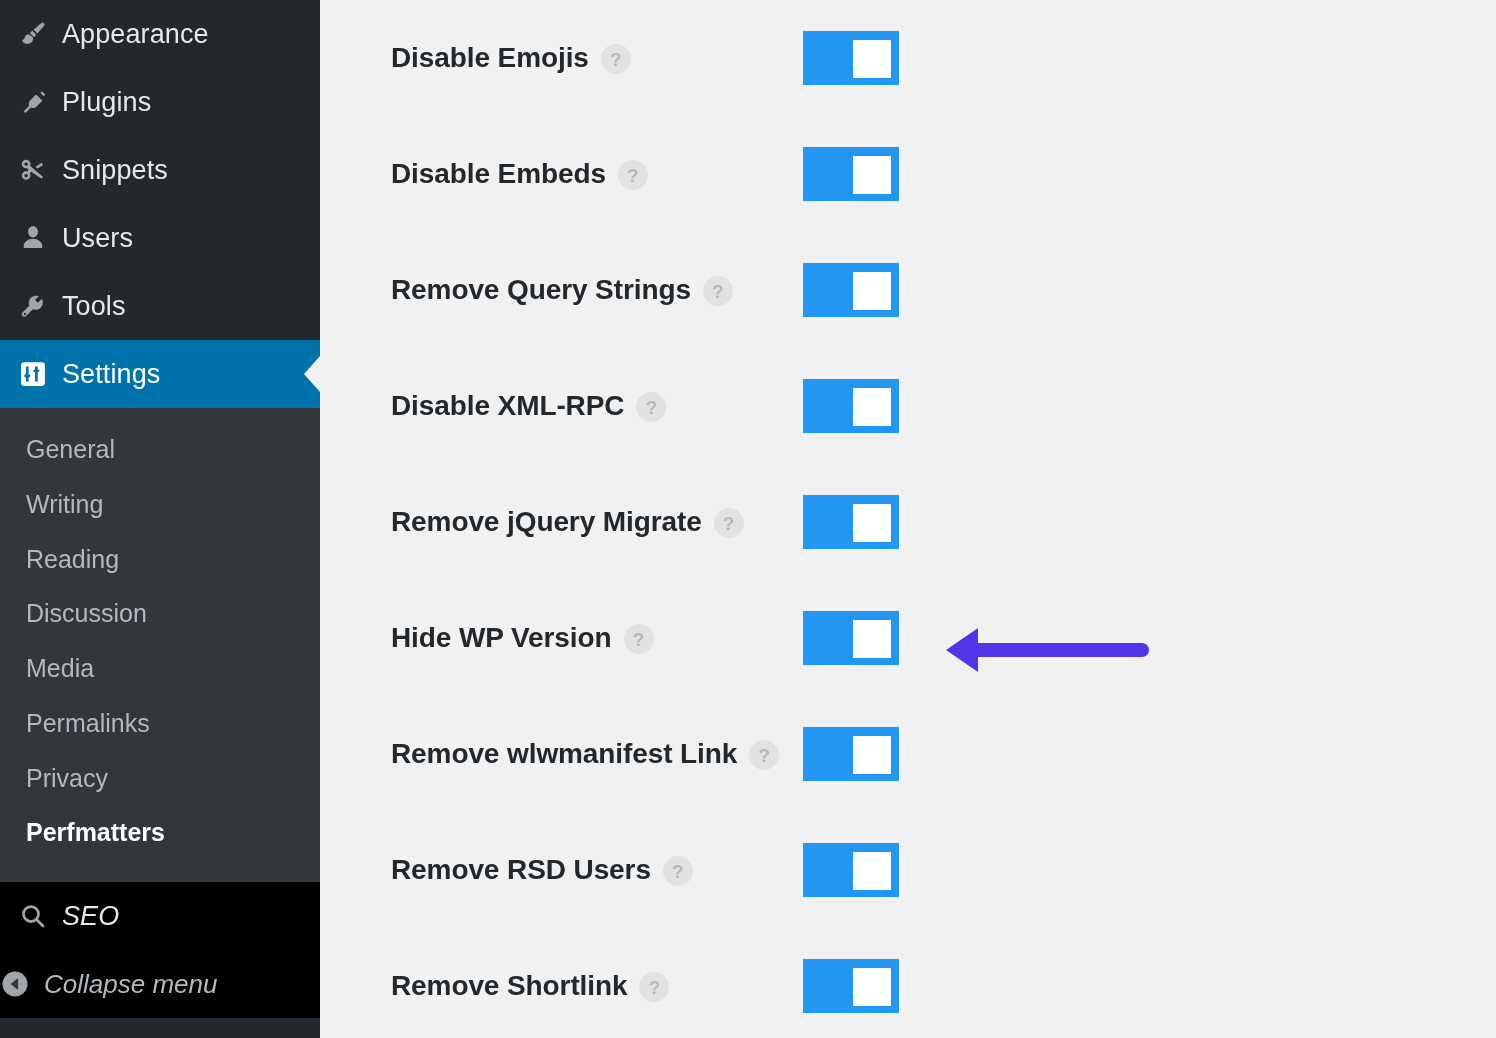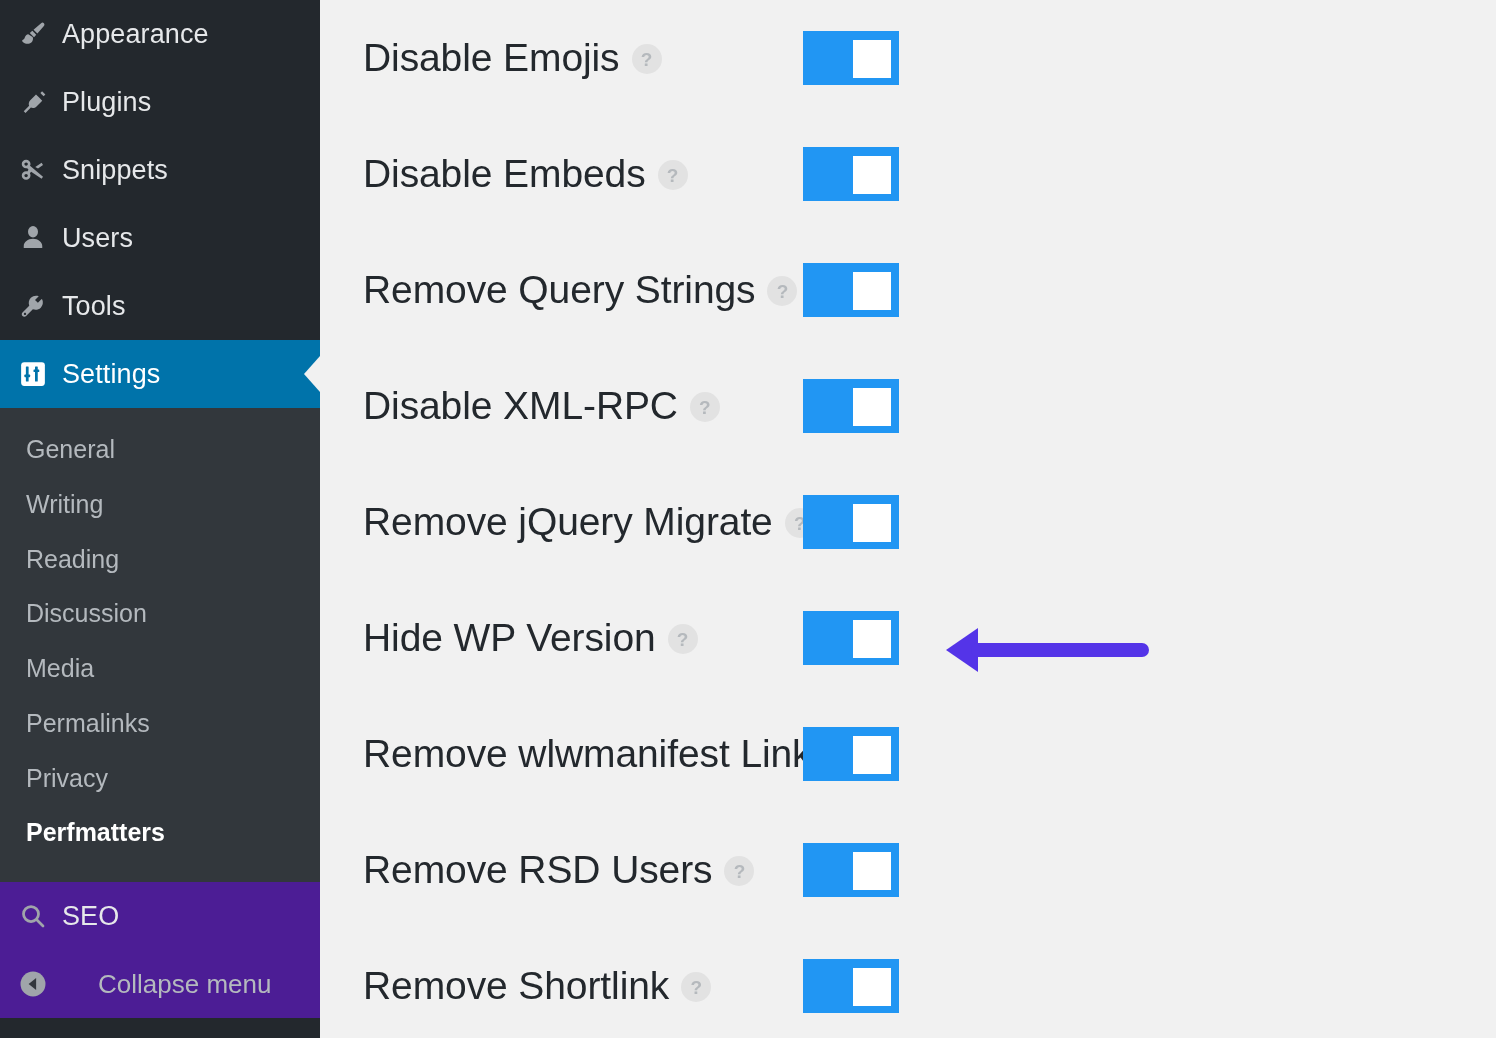--- a/index.html
+++ b/index.html
@@ -84,28 +84,26 @@
     color: #b4b9be;
     padding: 13px 0 13px 26px;
     line-height: 1.15;
     cursor: pointer;
   }
   .submenu-item.current {
     color: #ffffff;
     font-weight: bold;
   }
 
-  .menu-bottom { background: #4c1d95; }
+  .menu-bottom { background: #000000; font-style: italic; }
   .collapse-row {
     display: flex;
     align-items: center;
     height: 68px;
-    padding-left: 18px;
     cursor: pointer;
-    gap: 36px;
   }
   .collapse-row .mi-icon {
     width: 44px; flex: 0 0 44px;
     display: flex; align-items: center;
   }
   .collapse-row .mi-label {
     font-size: 26px;
     color: #b4b9be;
   }
 
@@ -125,25 +123,26 @@
     height: 116px;
   }
   .setting-label-wrap {
     position: absolute;
     left: 43px;
     display: flex;
     align-items: center;
     gap: 12px;
   }
   .setting-label {
-    font-size: 39px;
-    font-weight: normal;
+    font-size: 28px;
+    font-weight: bold;
     color: #23282d;
     letter-spacing: -0.1px;
     white-space: nowrap;
+    margin-left: 28px;
   }
   .help-icon {
     width: 30px; height: 30px;
     border-radius: 50%;
     background: #e2e2e2;
     color: #b5b9bd;
     font-size: 19px;
     font-weight: bold;
     display: inline-flex;
     align-items: center;

